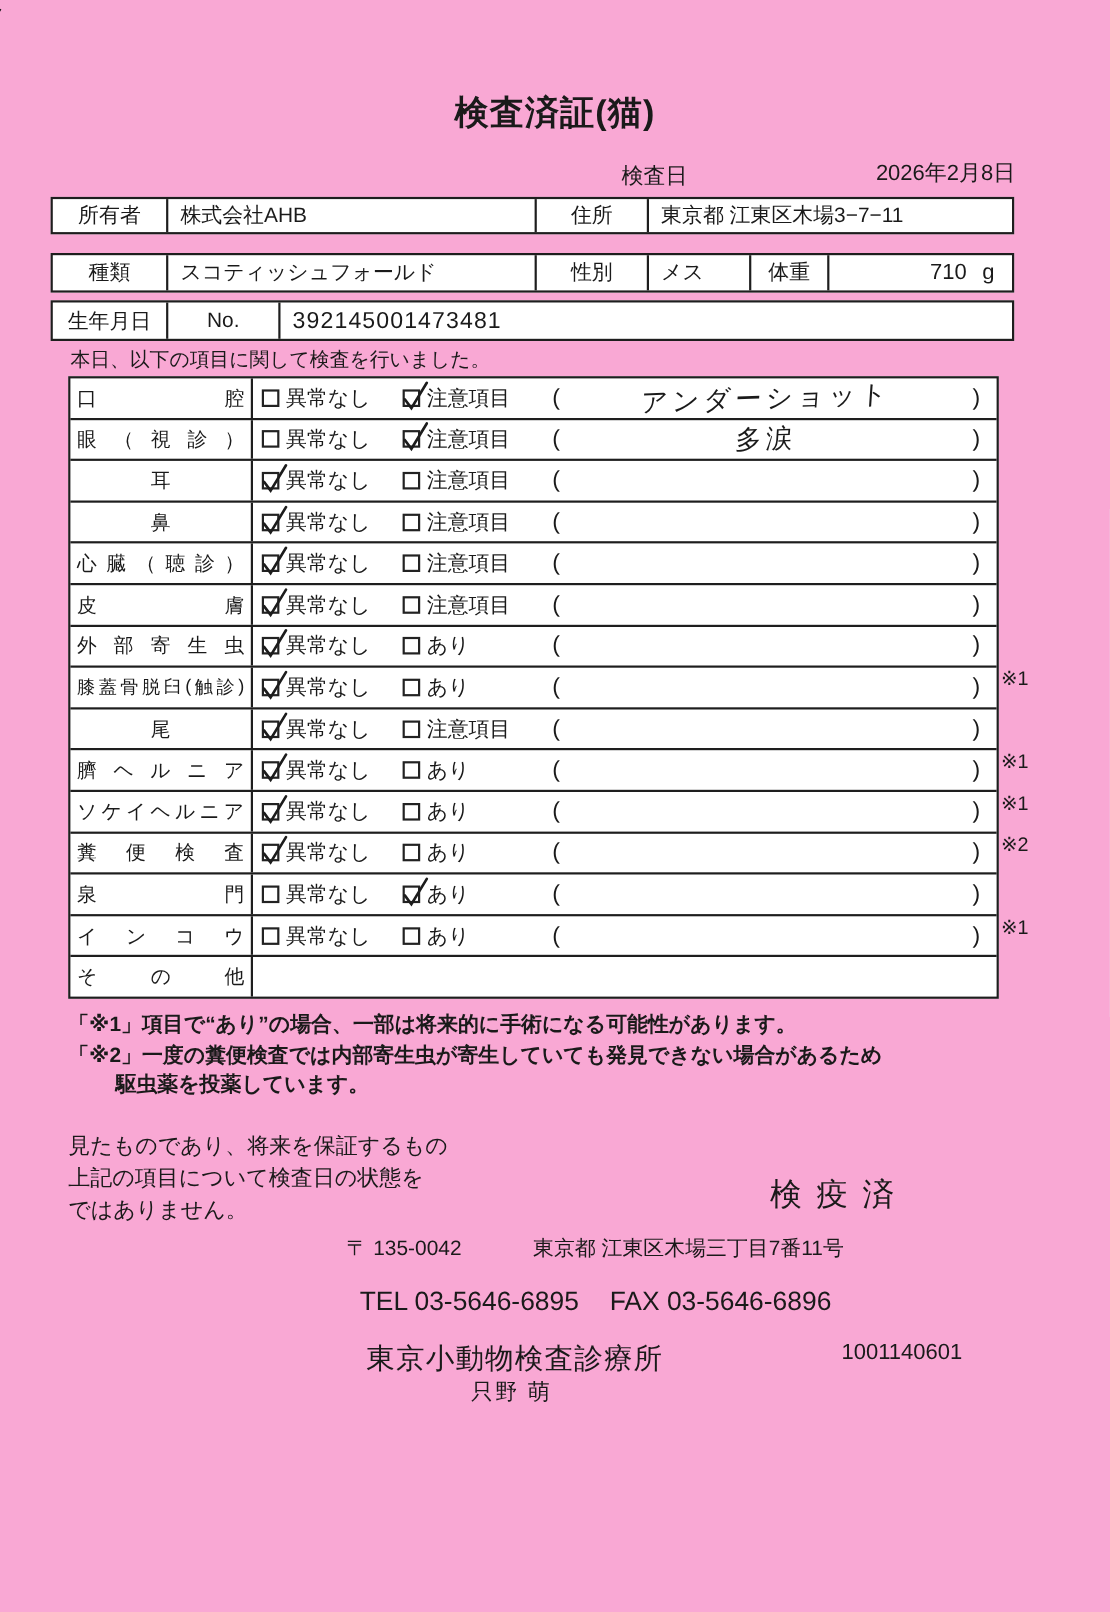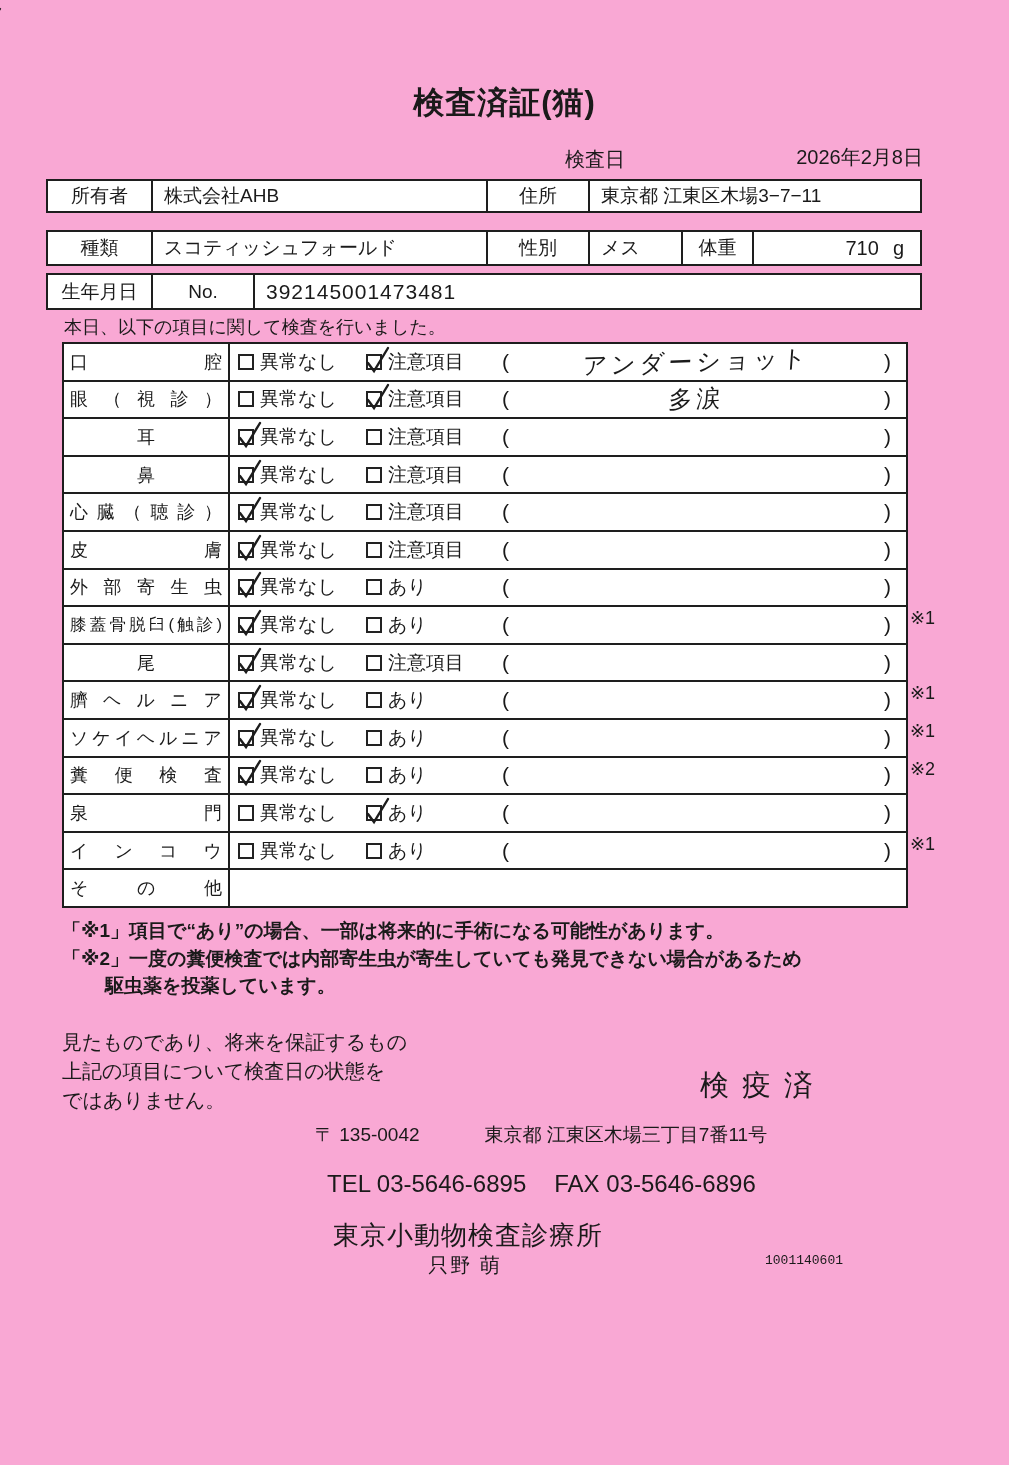--- a/index.html
+++ b/index.html
@@ -83,21 +83,21 @@
   .note-line { position:absolute; font-size:19px; white-space:nowrap;font-weight:bold; }
   .disclaimer { position:absolute; left:62px; top:1028px; font-size:20px; line-height:29px; }
   .stamp { position:absolute; left:700px; top:1066px; font-size:29px; letter-spacing:13px; white-space:nowrap; }
 
   .postal-line { position:absolute; left:315px; top:1122px; font-size:19px; display:flex;gap:28px; }
   .postal-line .addr { margin-left:37px; }
   .tel-line { position:absolute; left:327px; top:1170px; font-size:24px; display:flex; }
   .tel-line .fax { margin-left:28px; }
   .clinic { position:absolute; left:322px; top:1218px; font-size:26px; letter-spacing:1px;margin-left:11px; }
   .examiner { position:absolute; left:322px; top:1252px; width:286px; text-align:center; font-size:20px; letter-spacing:2px; }
-  .serial { position:absolute; left:765px; top:1253px; font-size:13px;font-family:Liberation Mono, monospace; }
+  .serial { position:absolute; left:765px; top:1218px; font-size:20px; }
 </style>
 </head>
 <body>
 
 <div class="page">
 
   <div class="artifact"></div>
 
   <div class="doc-title">検査済証(猫)</div>
 

